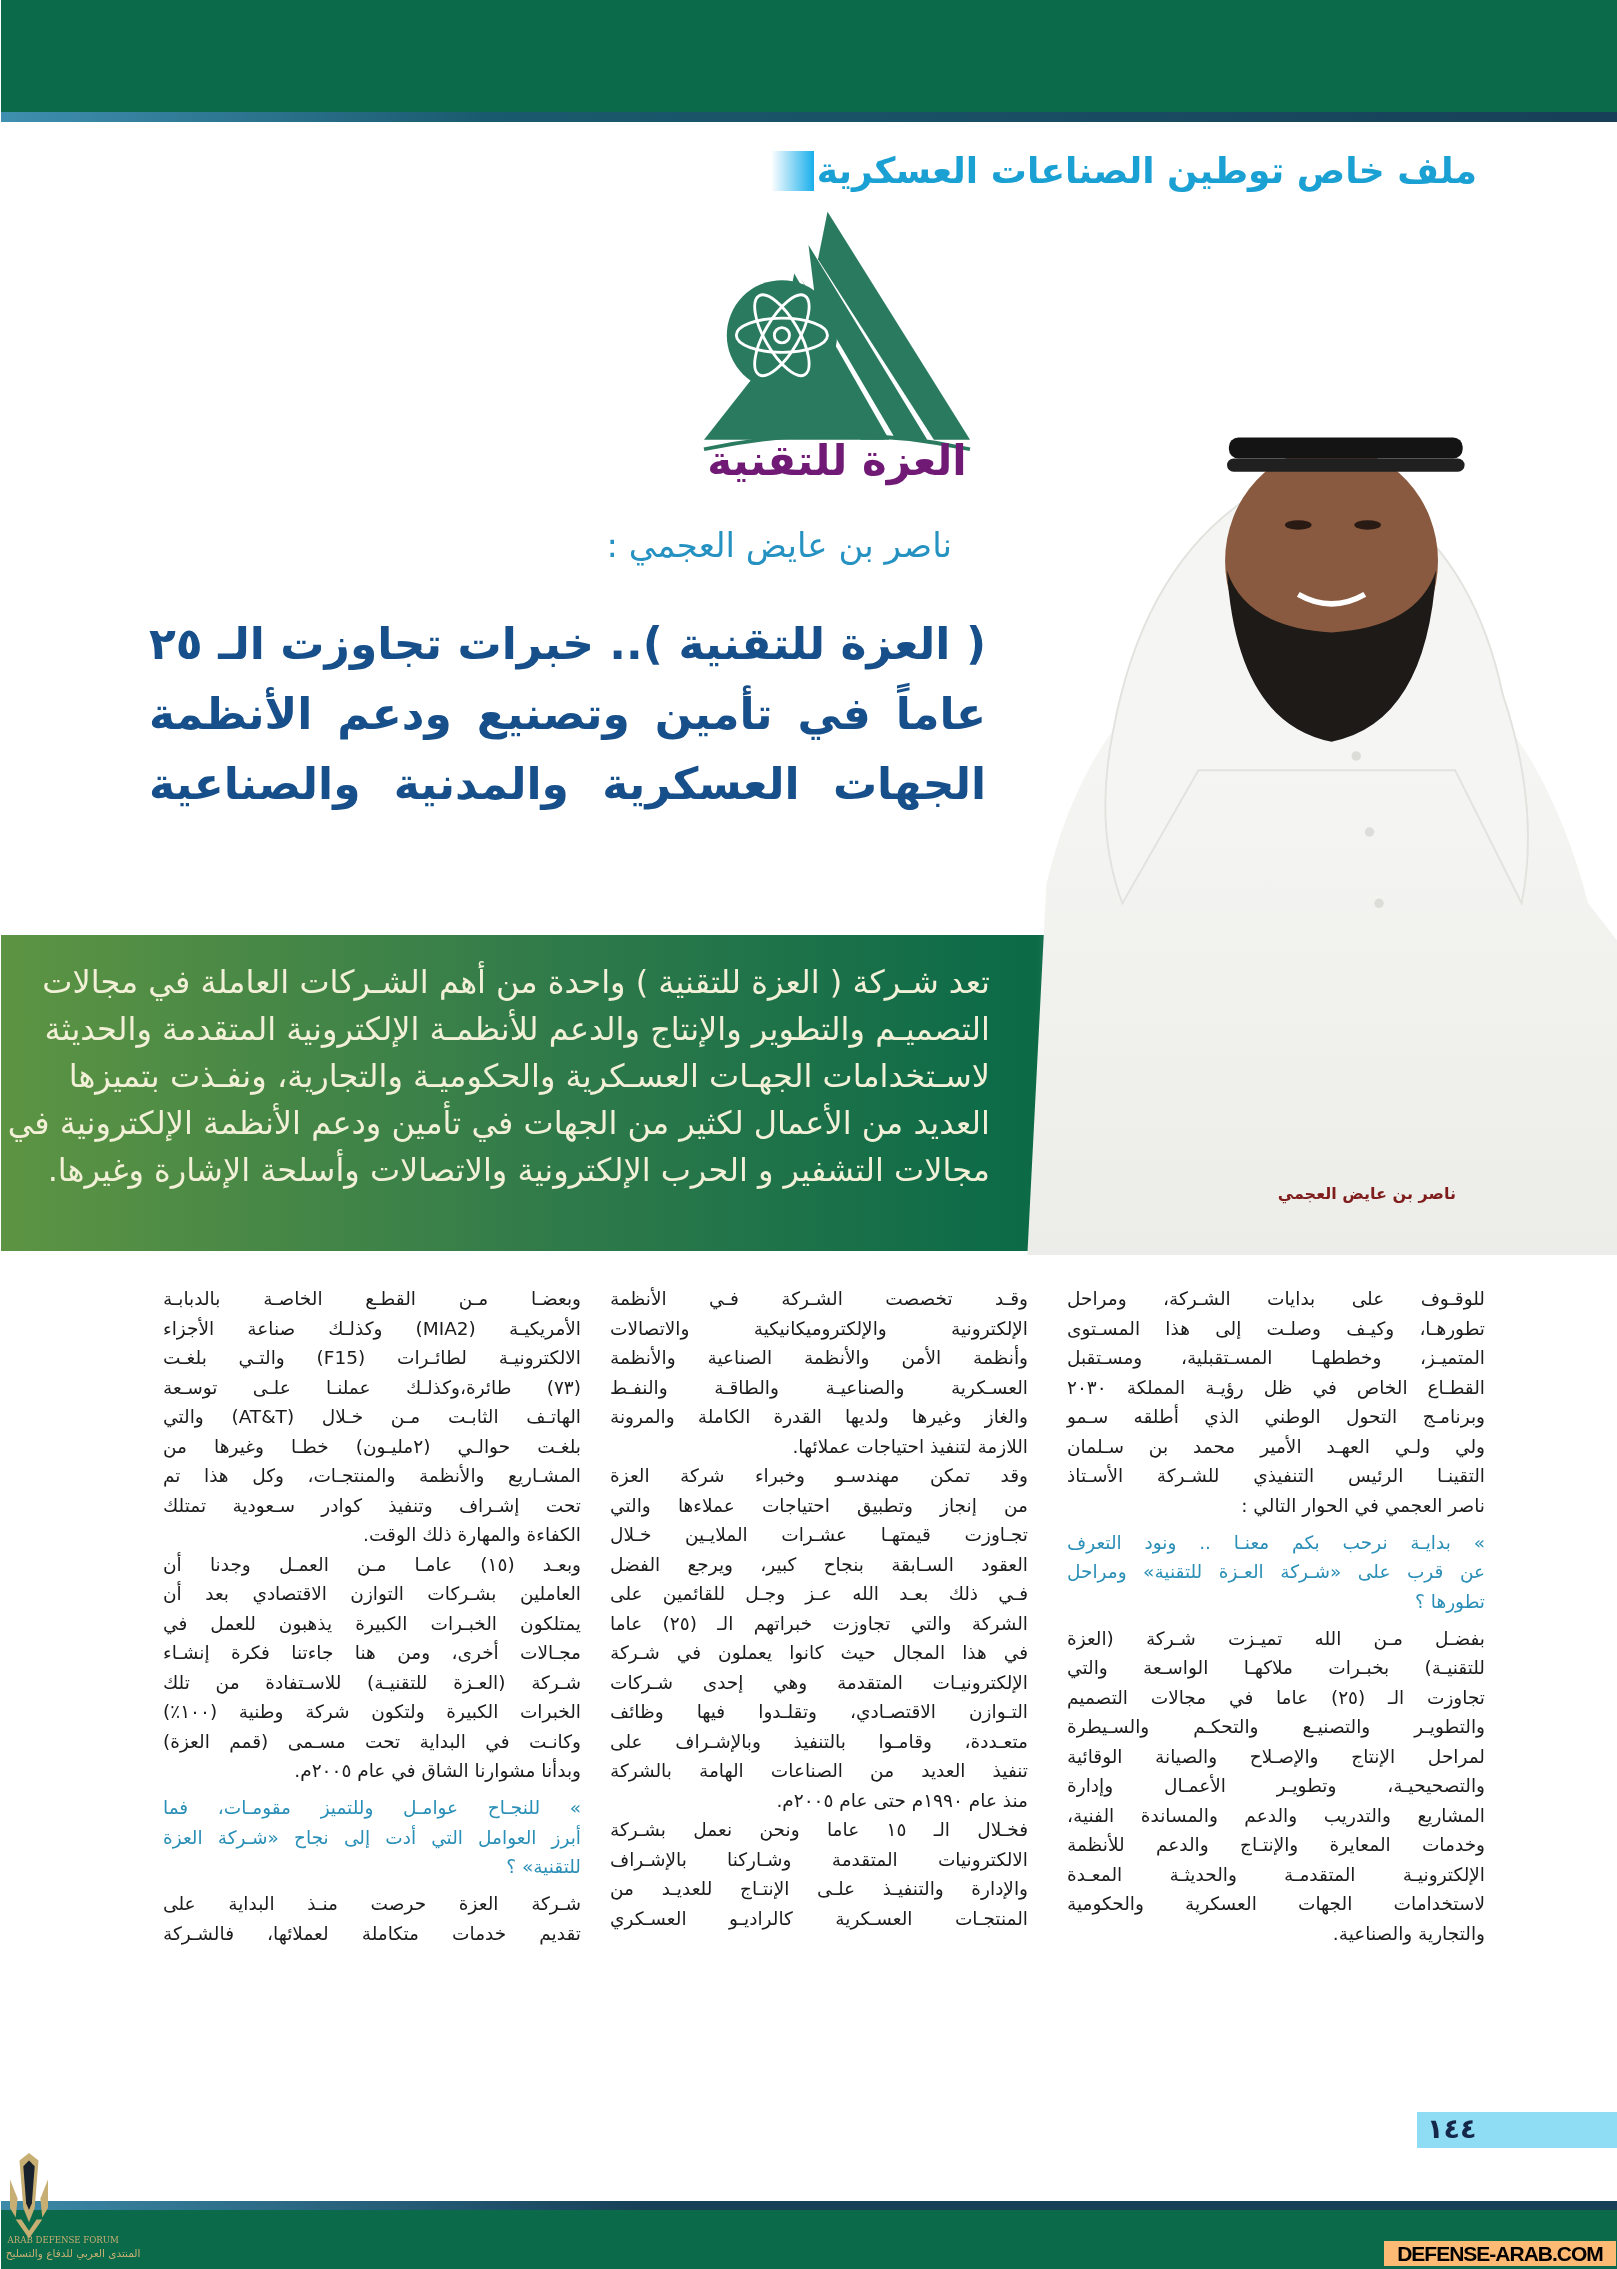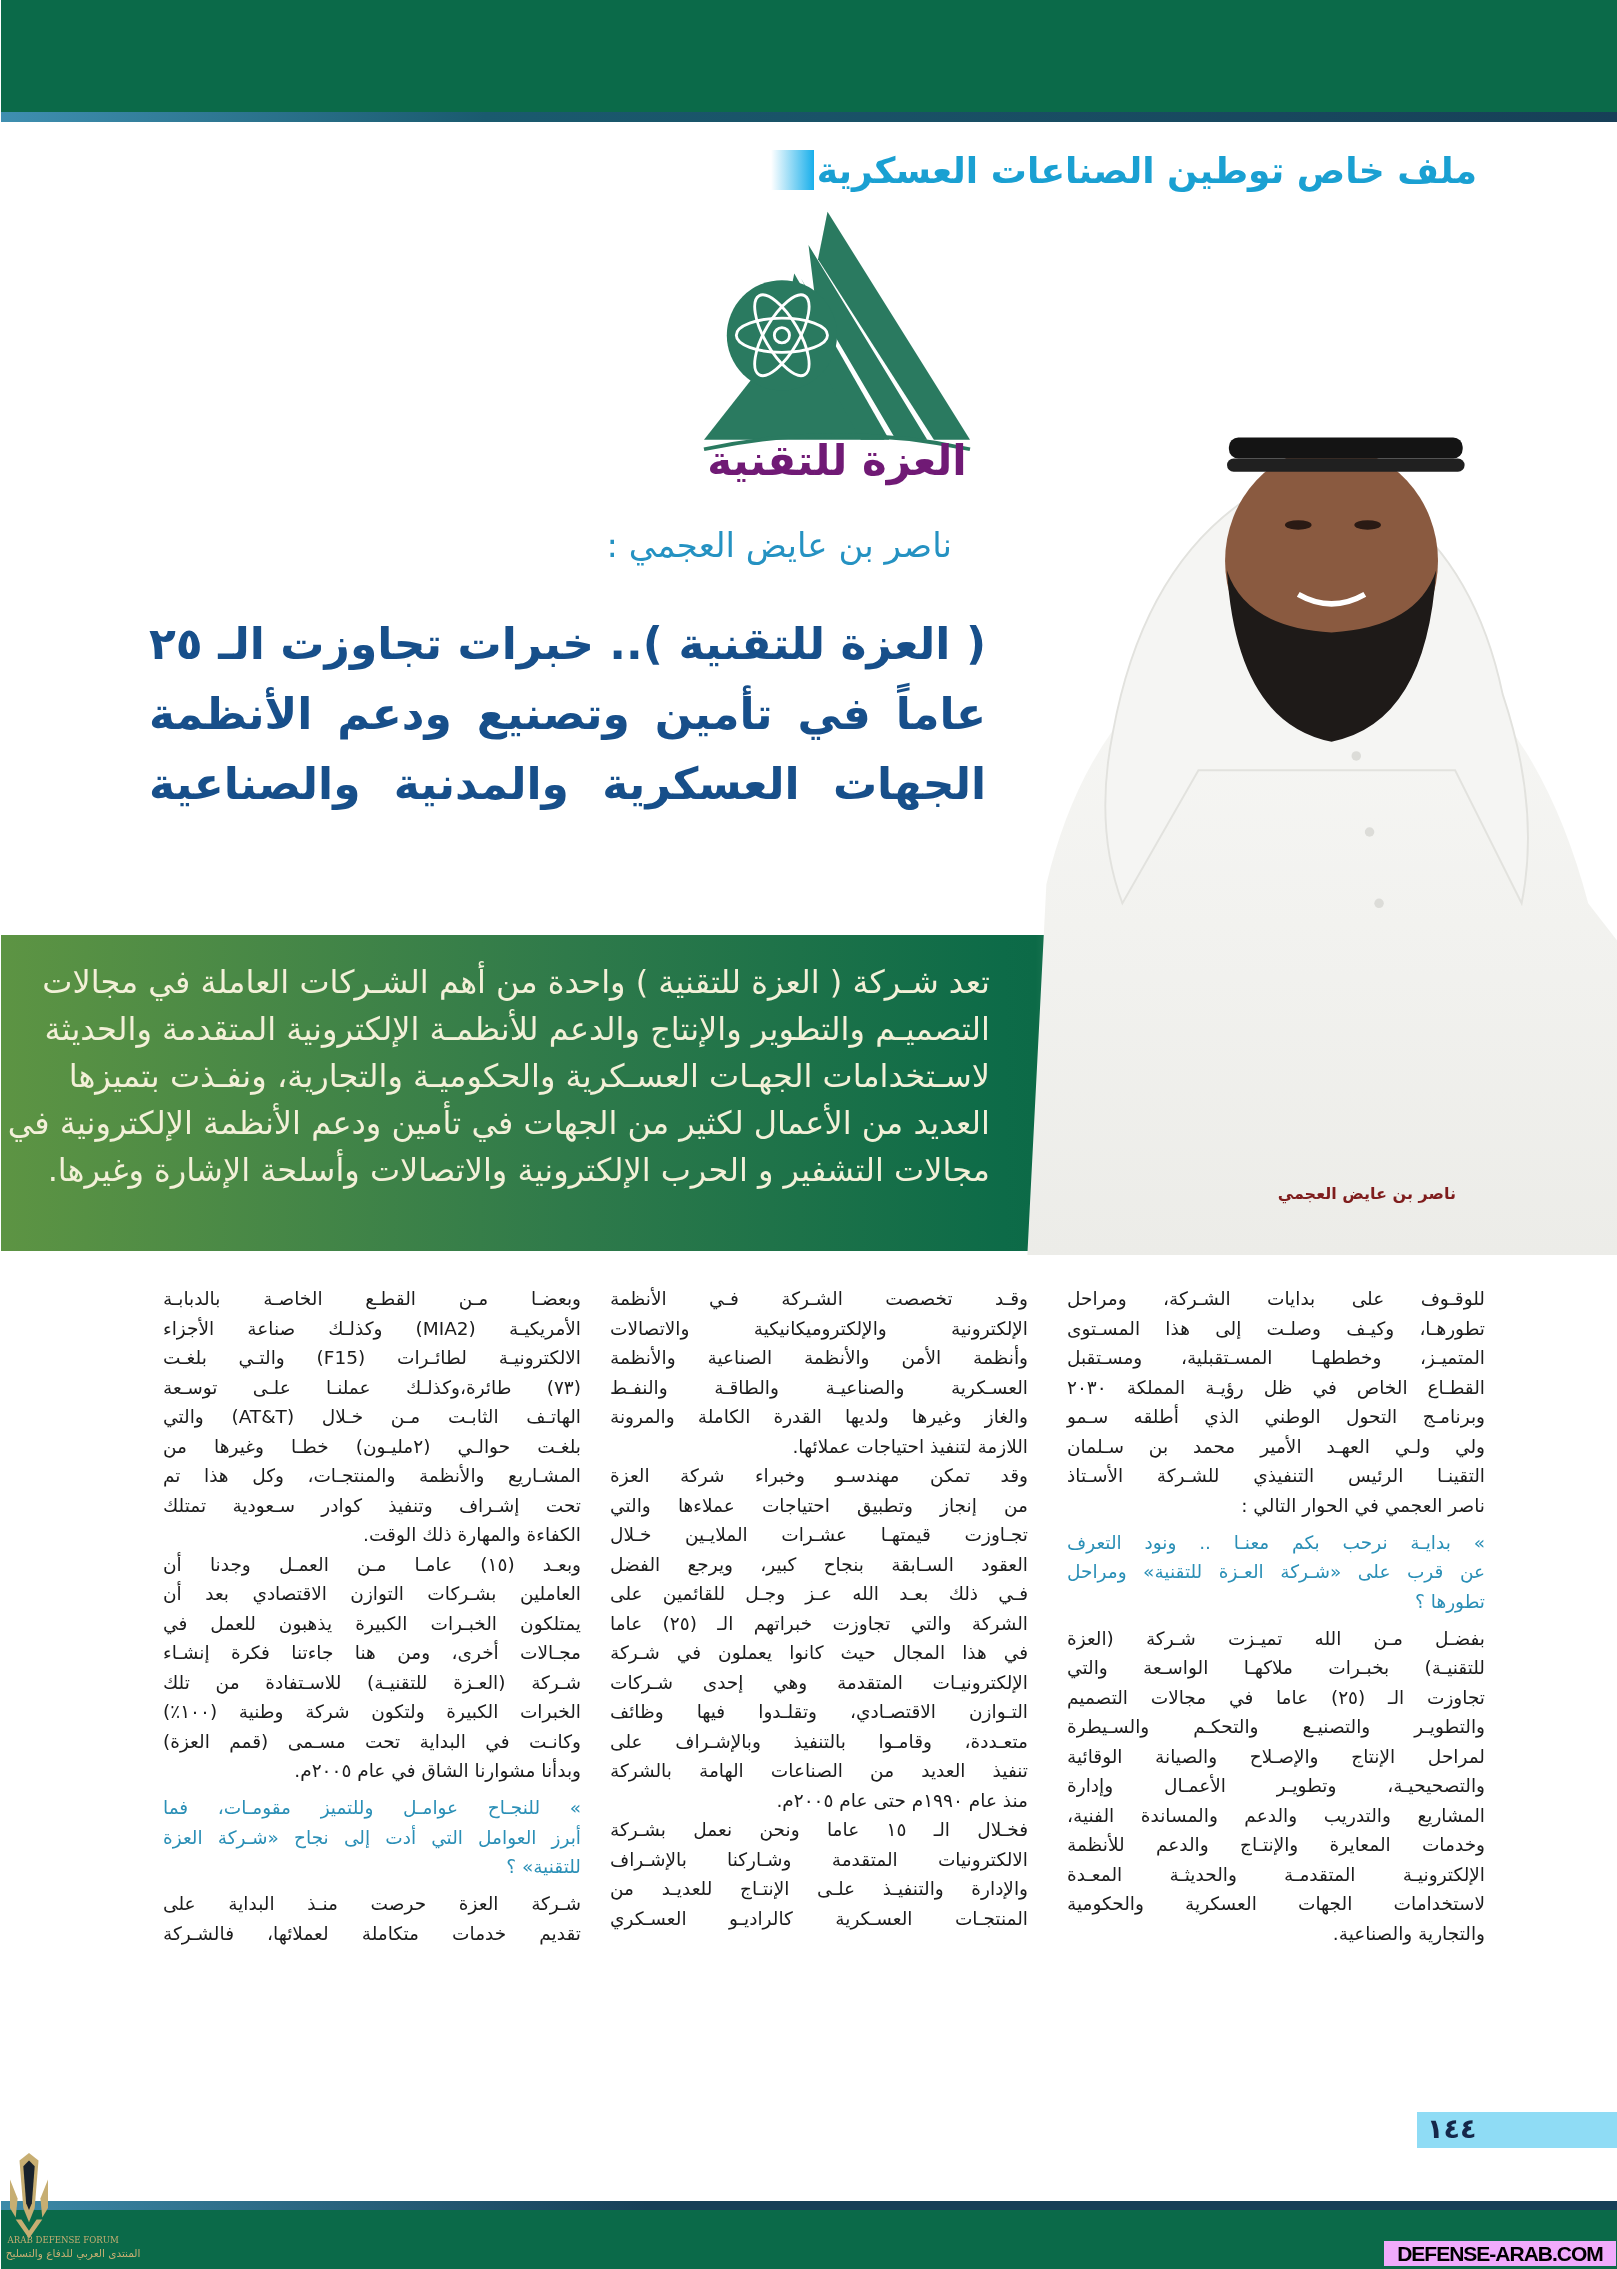--- a/index.html
+++ b/index.html
@@ -10,21 +10,21 @@
     color: #1e1e1e;
   }
   .abs { position: absolute; }
 
   
   .top-band { left: 0; top: 0; width: 1618px; height: 112px; background: #0b6a49; }
   .top-stripe { left: 0; top: 112px; width: 1618px; height: 9.5px;
     background: linear-gradient(90deg, #3f8fb0 0%, #1a5a6e 30%, #173f57 100%); }
 
   
-  .section-header { right: 141px; top: 150px; display: flex; align-items: flex-start; gap: 3px; direction: rtl; }
+  .section-header { right: 141px; top: 150px; display: flex; align-items: center; gap: 3px; direction: rtl; }
   .section-marker { width: 43px; height: 40px;
     background: linear-gradient(90deg, rgba(24,175,235,0) 0%, #18afeb 100%); }
   .section-title { font-size: 36px; color: #1aa0d2; font-weight: bold; letter-spacing: -0.5px; white-space: nowrap; }
 
   
   .logo { left: 685px; top: 202px; width: 304px; height: 295px; }
   .logo-text { left: 685px; top: 436px; width: 304px; text-align: center; font-size: 42px; font-weight: bold; color: #701a75; }
 
   
   .speaker-name { right: 666px; top: 525px; font-size: 34px; color: #2592c2; white-space: nowrap; }
@@ -55,21 +55,21 @@
 
   
   .page-num-box { left: 1417px; top: 2112px; width: 201px; height: 36px; background: #8fdcf5; }
   .page-num { left: 1427px; top: 2113px; font-size: 27px; font-weight: bold; color: #15284a; }
   .bottom-stripe { left: 0; top: 2201px; width: 1618px; height: 9.5px;
     background: linear-gradient(90deg, #3c8aa8 0%, #173f57 40%, #173f57 100%); }
   .bottom-band { left: 0; top: 2210px; width: 1618px; height: 59px; background: #0b6a49; }
   .watermark-logo { left: 5.7px; top: 2151px; width: 46px; height: 95px; }
   .watermark-en { left: 7.6px; top: 2235px; font-size: 8.6px; color: #c7ae72; font-family: "DejaVu Serif", serif; white-space: nowrap; direction: ltr; }
   .watermark-ar { left: 5.7px; top: 2247px; font-size: 10.5px; color: #c7ae72; white-space: nowrap; }
-  .site-badge { left: 1384px; top: 2241px; width: 232px; height: 25px; background: #f0abfc;
+  .site-badge { left: 1384px; top: 2241px; width: 232px; height: 25px; background: #fdba74;
     font-family: "Liberation Sans", sans-serif; font-weight: bold; font-size: 21px; color: #000;
     display: flex; align-items: center; justify-content: center; direction: ltr; letter-spacing: -1px; }
 </style>
 </head>
 <body>
 
 <div class="abs top-band"></div>
 <div class="abs top-stripe"></div>
 
 <div class="abs section-header">

